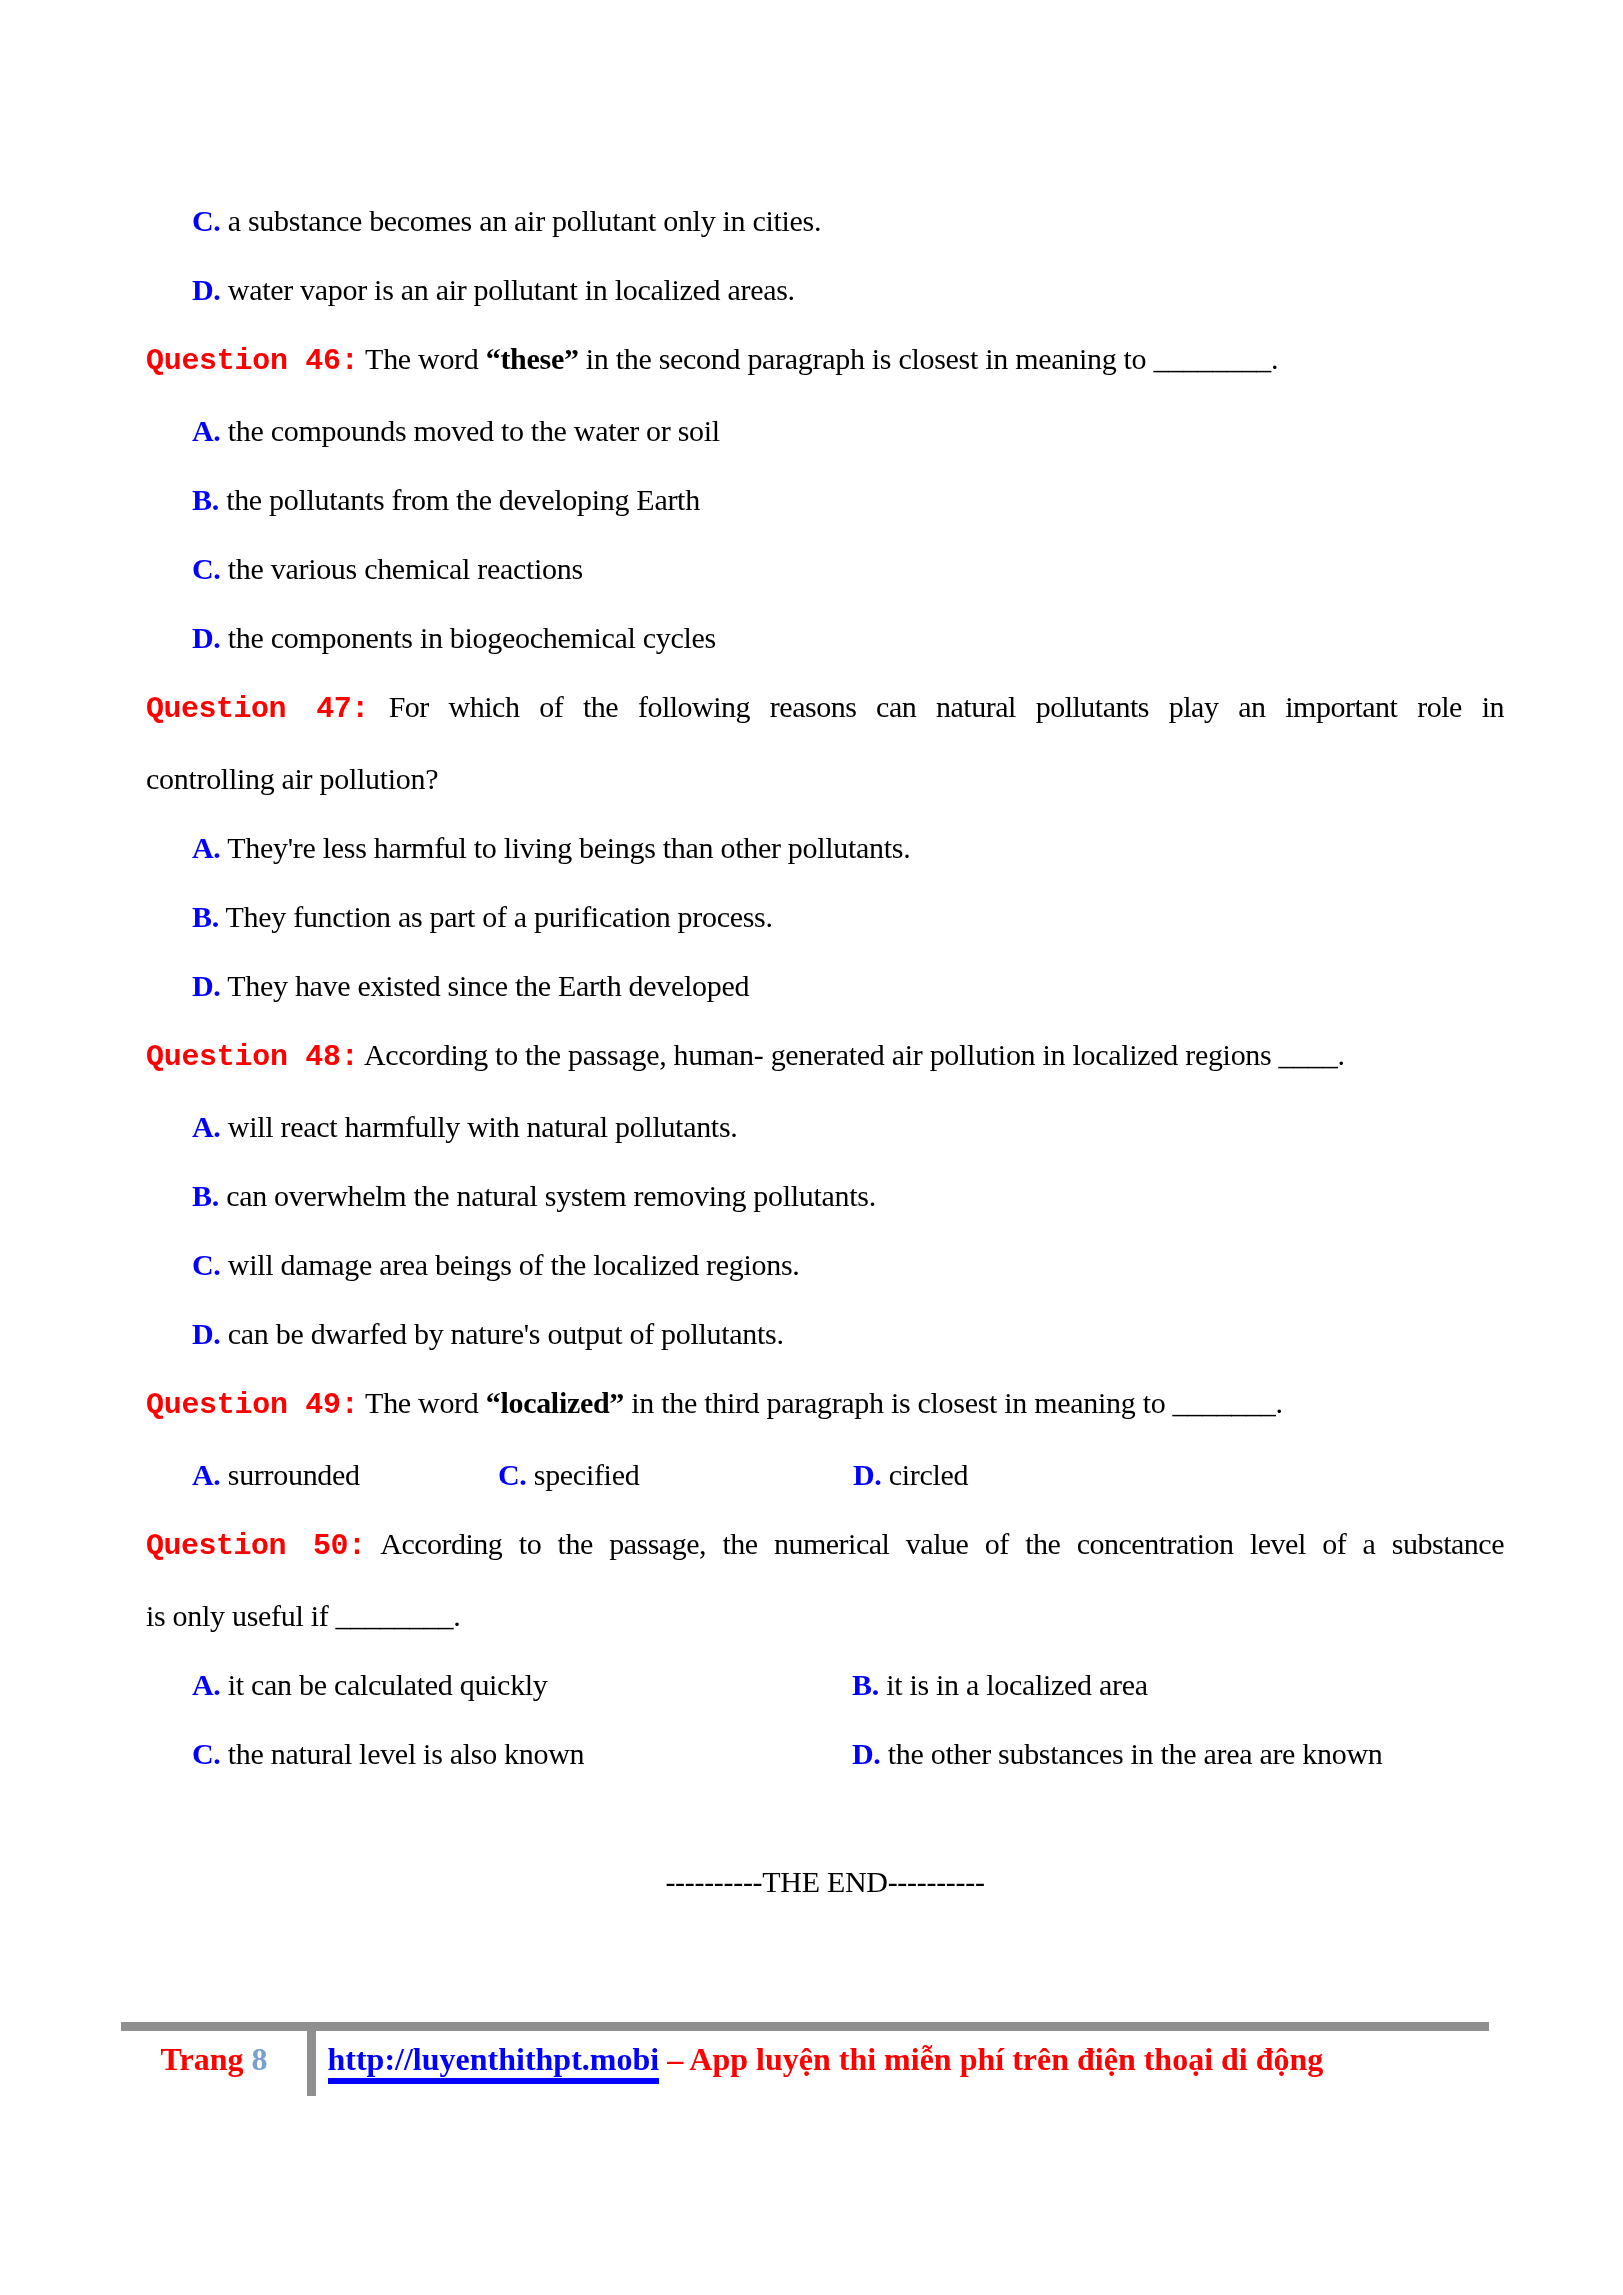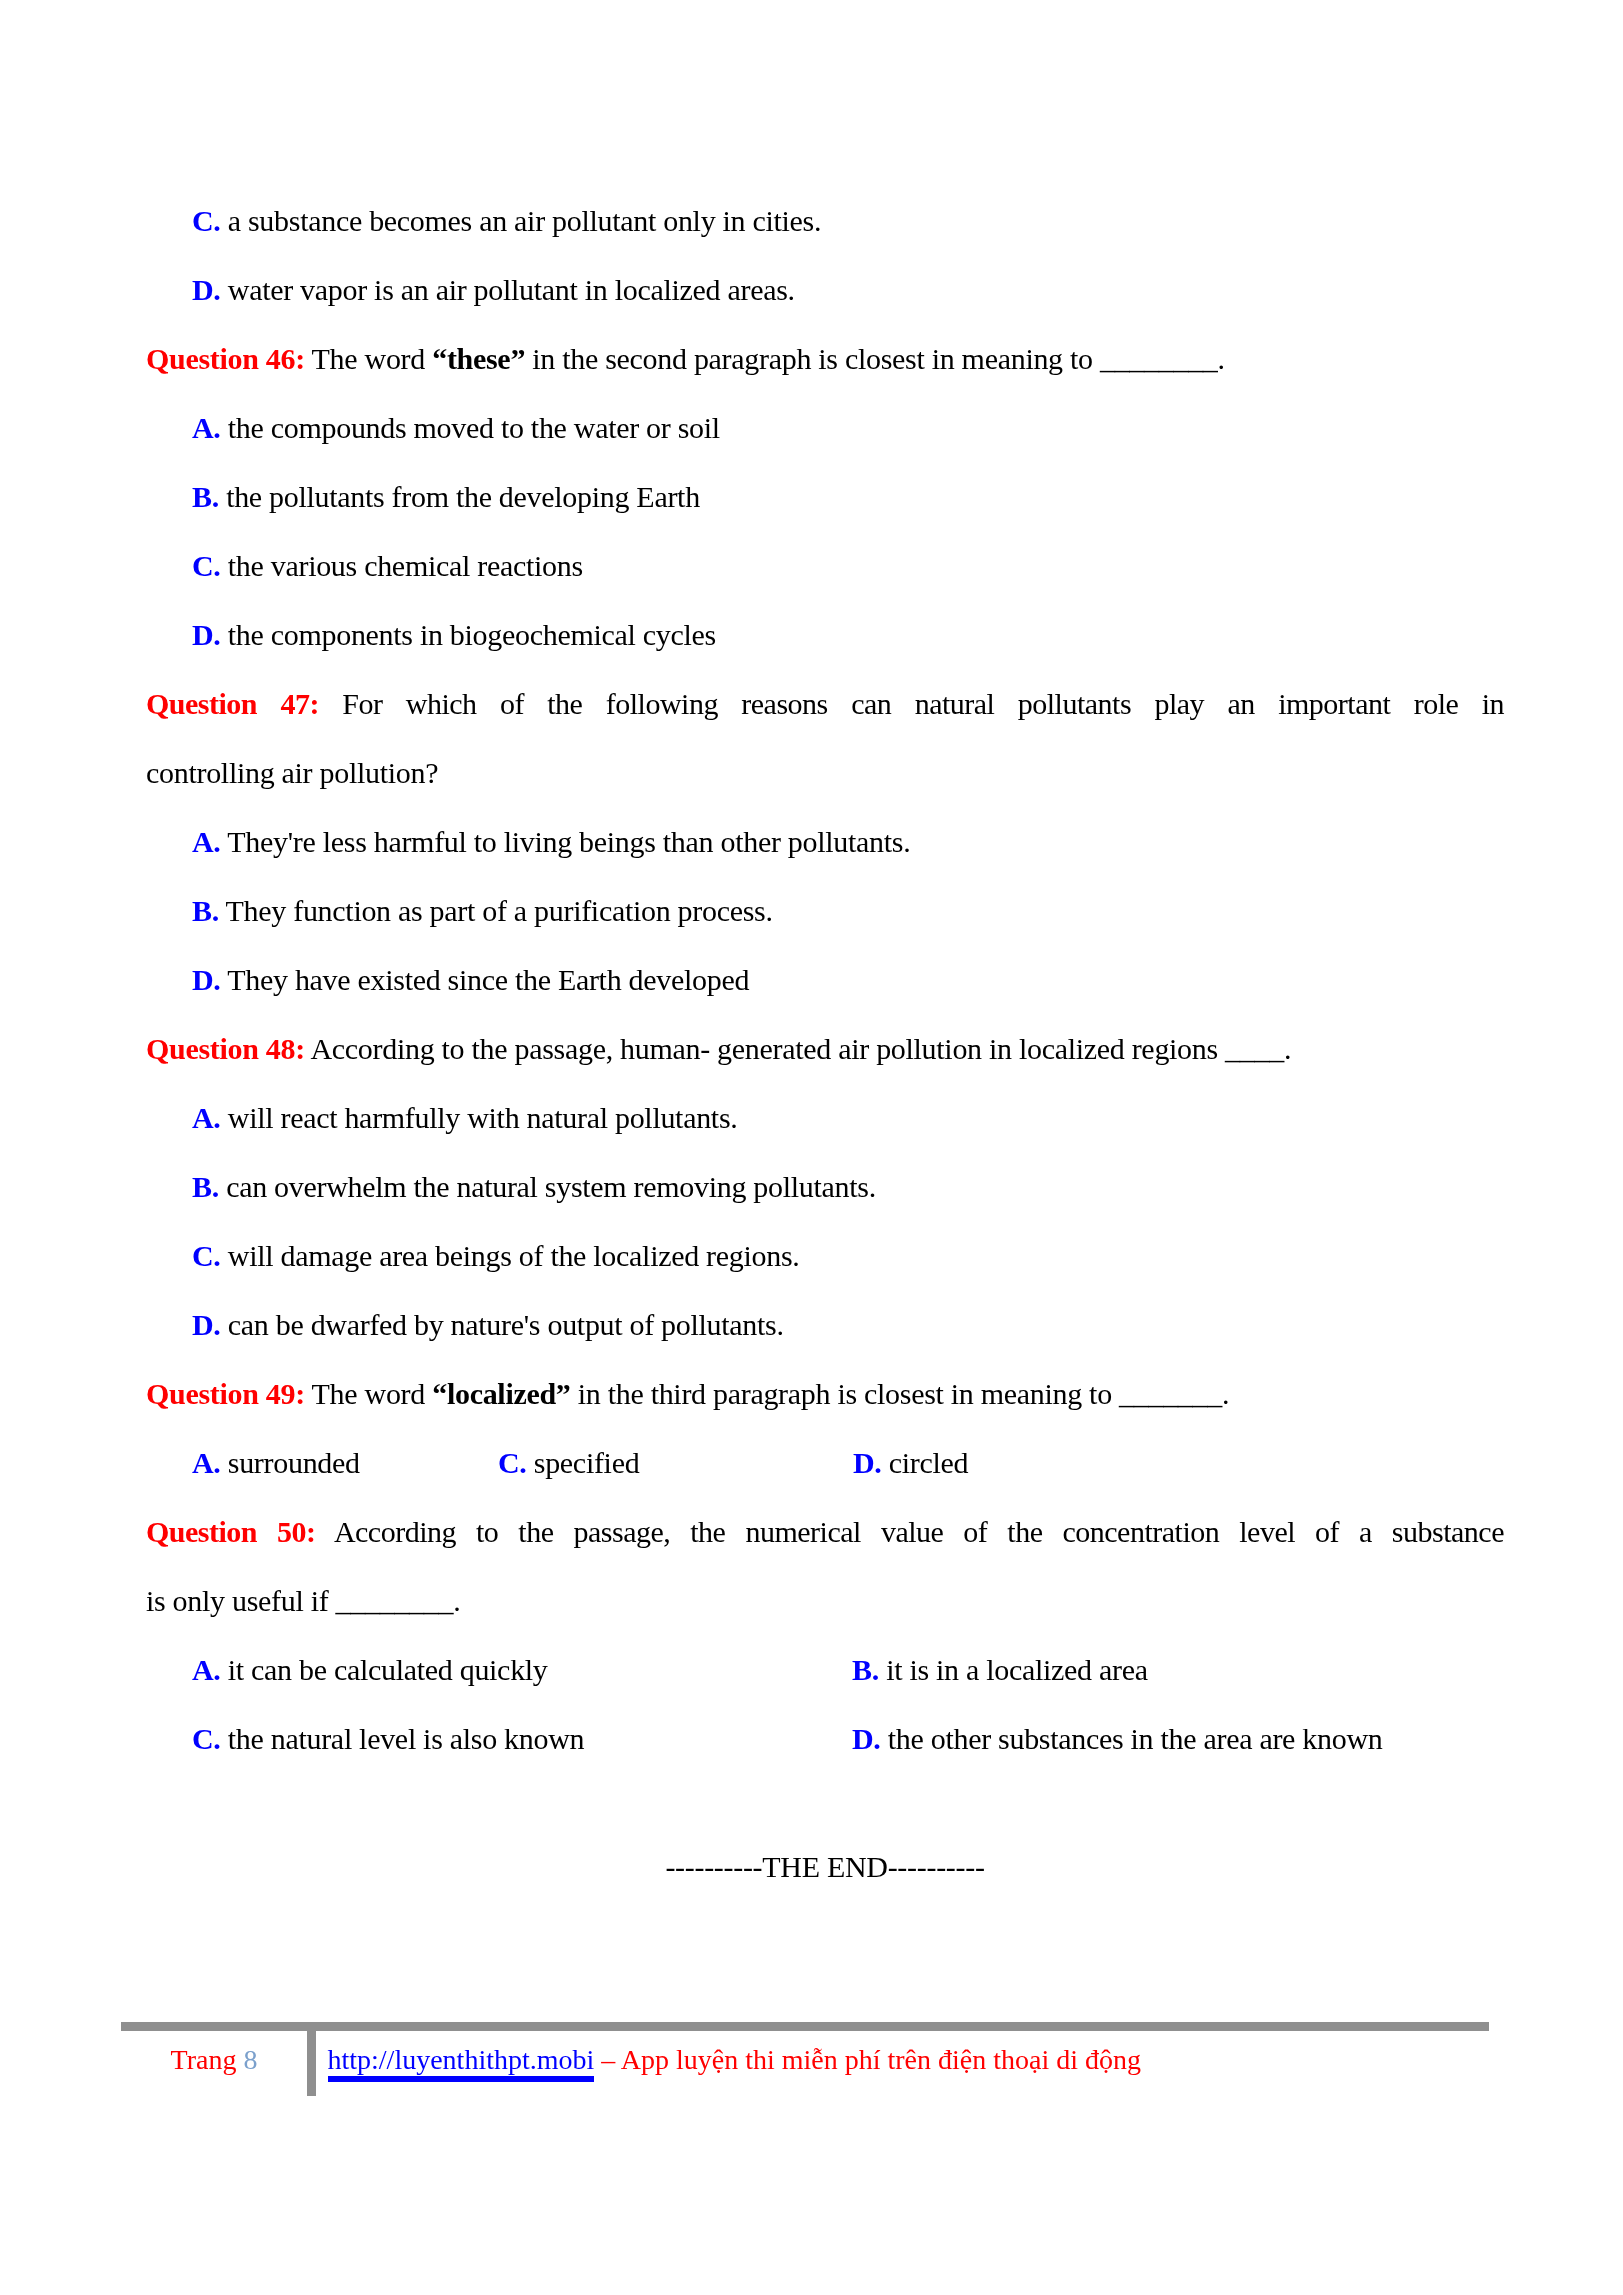--- a/index.html
+++ b/index.html
@@ -6,29 +6,29 @@
   html, body { width: 1623px; height: 2295px; background: #ffffff; }
   body { font-family: "Liberation Serif", serif; position: relative; color: #000; }
 
   .content {
     position: absolute;
     left: 134px; top: 186px; width: 1358px;
     font-size: 30px; letter-spacing: -0.3px; margin-left: 12px;
   }
   .row { line-height: 69px; white-space: nowrap; }
   .opt { padding-left: 46px; }
-  .qlabel { color: #FF0000; font-weight: bold; }
+  .qlabel { color: #FF0000; font-weight: bold; font-family: Liberation Mono, monospace; }
   .olabel { color: #0000FF; font-weight: bold; }
   .b { font-weight: bold; }
   .justify { text-align: justify; text-align-last: justify; white-space: normal; letter-spacing: -0.5px; }
   .grid4 { display: grid; grid-template-columns: 306px 355px 294px auto; }
   .grid2 { display: grid; grid-template-columns: 660px auto; }
   .endline { text-align: center; font-weight: normal; margin-top: 59px; line-height: 69px; }
 
-  .footer { position: absolute; left: 121px; top: 2022px; width: 1368px; font-size: 28px; font-weight: normal; }
+  .footer { position: absolute; left: 121px; top: 2022px; width: 1368px; font-size: 32px; font-weight: bold; }
   .frule { height: 8.5px; background: #8F8F8F; }
   .frow { display: flex; align-items: stretch; }
   .fpage { width: 186px; text-align: center; padding-top: 7.9px; line-height: 43px; }
   .fbar { width: 8.5px; height: 65px; background: #8F8F8F; flex: none; }
   .ftext { margin-left: 12px; padding-top: 7.9px; line-height: 43px; white-space: nowrap; text-align: center; }
   .flink { color: #0000FF; text-decoration: none; border-bottom: 6.5px solid #0000FF; padding-bottom: 0.7px; }
   .fred { color: #FF0000; }
   .fnum { color: #7BA0CC; }
 </style>
 </head>

